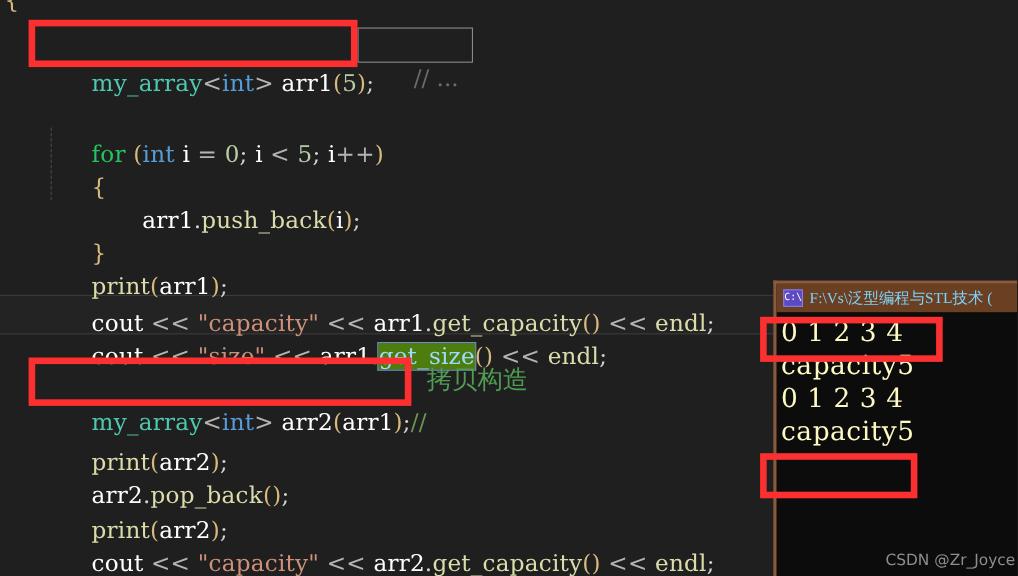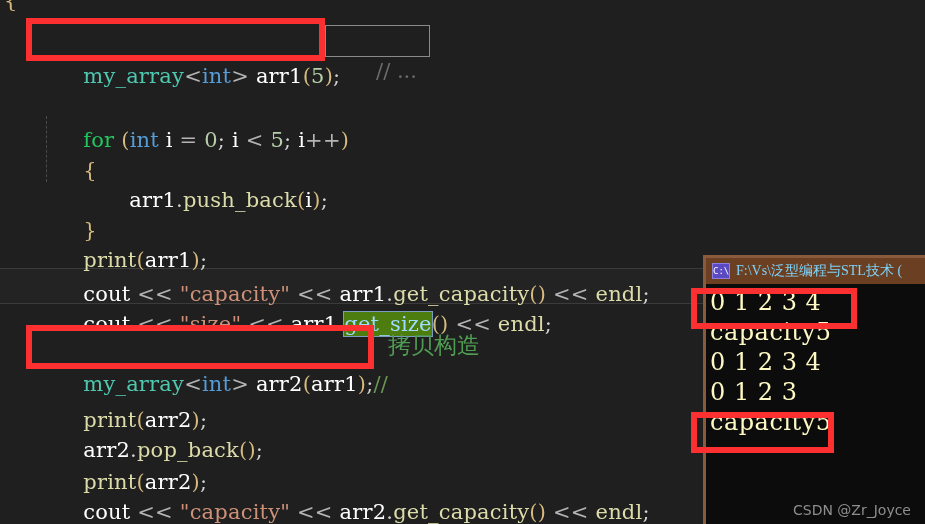--- a/index.html
+++ b/index.html
@@ -157,21 +157,21 @@
     font-size: 24px;
     line-height: 30px;
     color: #fef9c3;
     white-space: pre;
     letter-spacing: 0.5px;
   }
 
   
   #watermark {
     position: absolute;
-    right: 14px;
+    right: 2px;
     bottom: 6px;
     font-family: "DejaVu Sans", "Liberation Sans", sans-serif;
     font-size: 14px;
     color: #8e8e8e;
     white-space: nowrap;
   }
 
   
   #top-brace {
     position: absolute;
@@ -260,21 +260,20 @@
 
   <div id="console-window">
     <div id="console-titlebar">
       <div id="console-icon">C:\</div>
       <div id="console-title">F:\Vs\泛型编程与STL技术  (</div>
     </div>
     <div id="console-body">
       <div class="con-line">0 1 2 3 4</div>
       <div class="con-line">capacity5</div>
       <div class="con-line">0 1 2 3 4</div>
-      <div class="con-line">0 1 2 3</div>
       <div class="con-line">capacity5</div>
     </div>
     <div id="watermark">CSDN @Zr_Joyce</div>
   </div>
 
   <div class="red-box" style="left:26px; top:18px; width:299px; height:43px;"></div>
 
   <div class="red-box" style="left:26px; top:325px; width:348px; height:44px;"></div>
 
   <div class="red-box" style="left:691px; top:288px; width:166px; height:41px;"></div>

